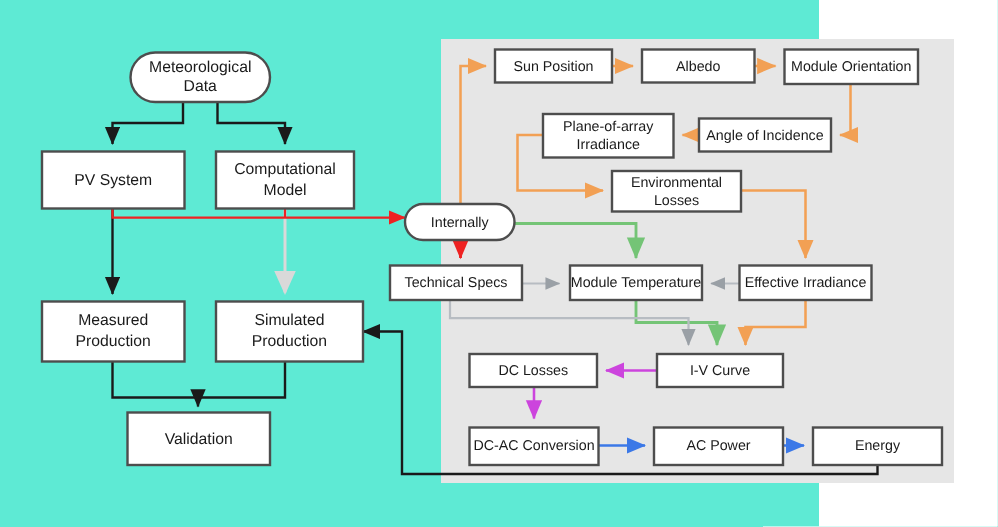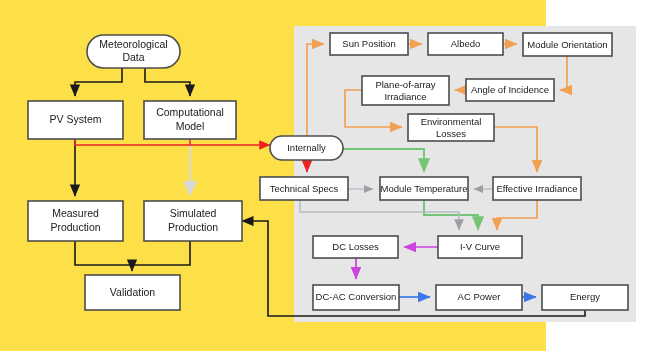--- a/index.html
+++ b/index.html
@@ -1,17 +1,17 @@
 <!DOCTYPE html>
 <html><head>
 <meta charset="utf-8">
 <style>
   html,body{margin:0;padding:0;background:#ffffff;}
   body{width:665px;height:351px;overflow:hidden;font-family:"Liberation Sans",sans-serif;}
-  #stage{position:relative;width:546px;height:351px;background:#fde047;}
+  #stage{position:relative;width:546px;height:351px;background:#5eead4;}
   svg{position:absolute;left:0;top:0;}
   .nodeLabel{font-family:"Liberation Sans",sans-serif;font-size:9.5px;fill:#1a1a1a;text-anchor:middle;dominant-baseline:middle;}
   .nodeLabelBig{font-family:"Liberation Sans",sans-serif;font-size:10.5px;fill:#1a1a1a;text-anchor:middle;dominant-baseline:middle;}
   .boxShape{fill:#ffffff;stroke:#4d4d4d;stroke-width:1.6;}
   .panel{fill:#e6e6e6;stroke:none;}
 </style>
 </head>
 <body>
 
 <div id="stage">

